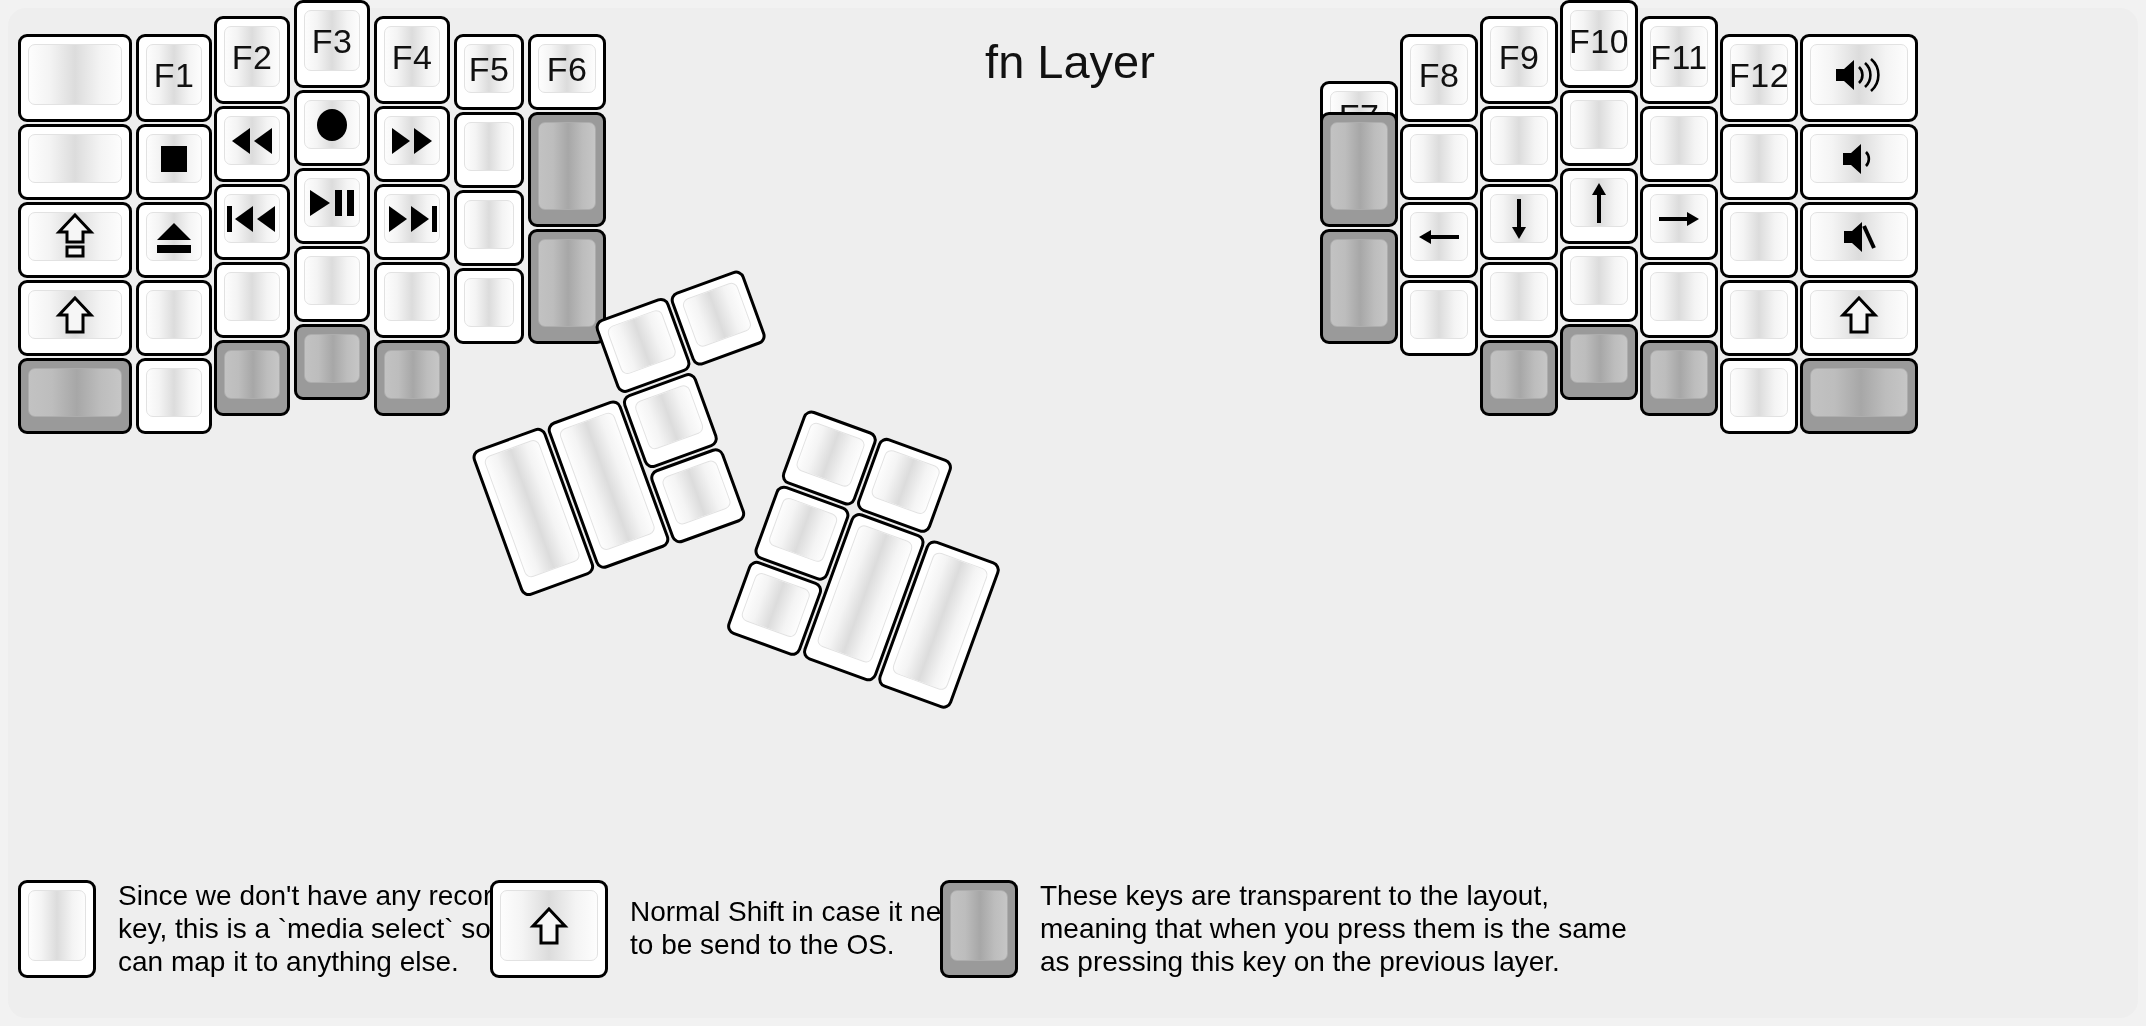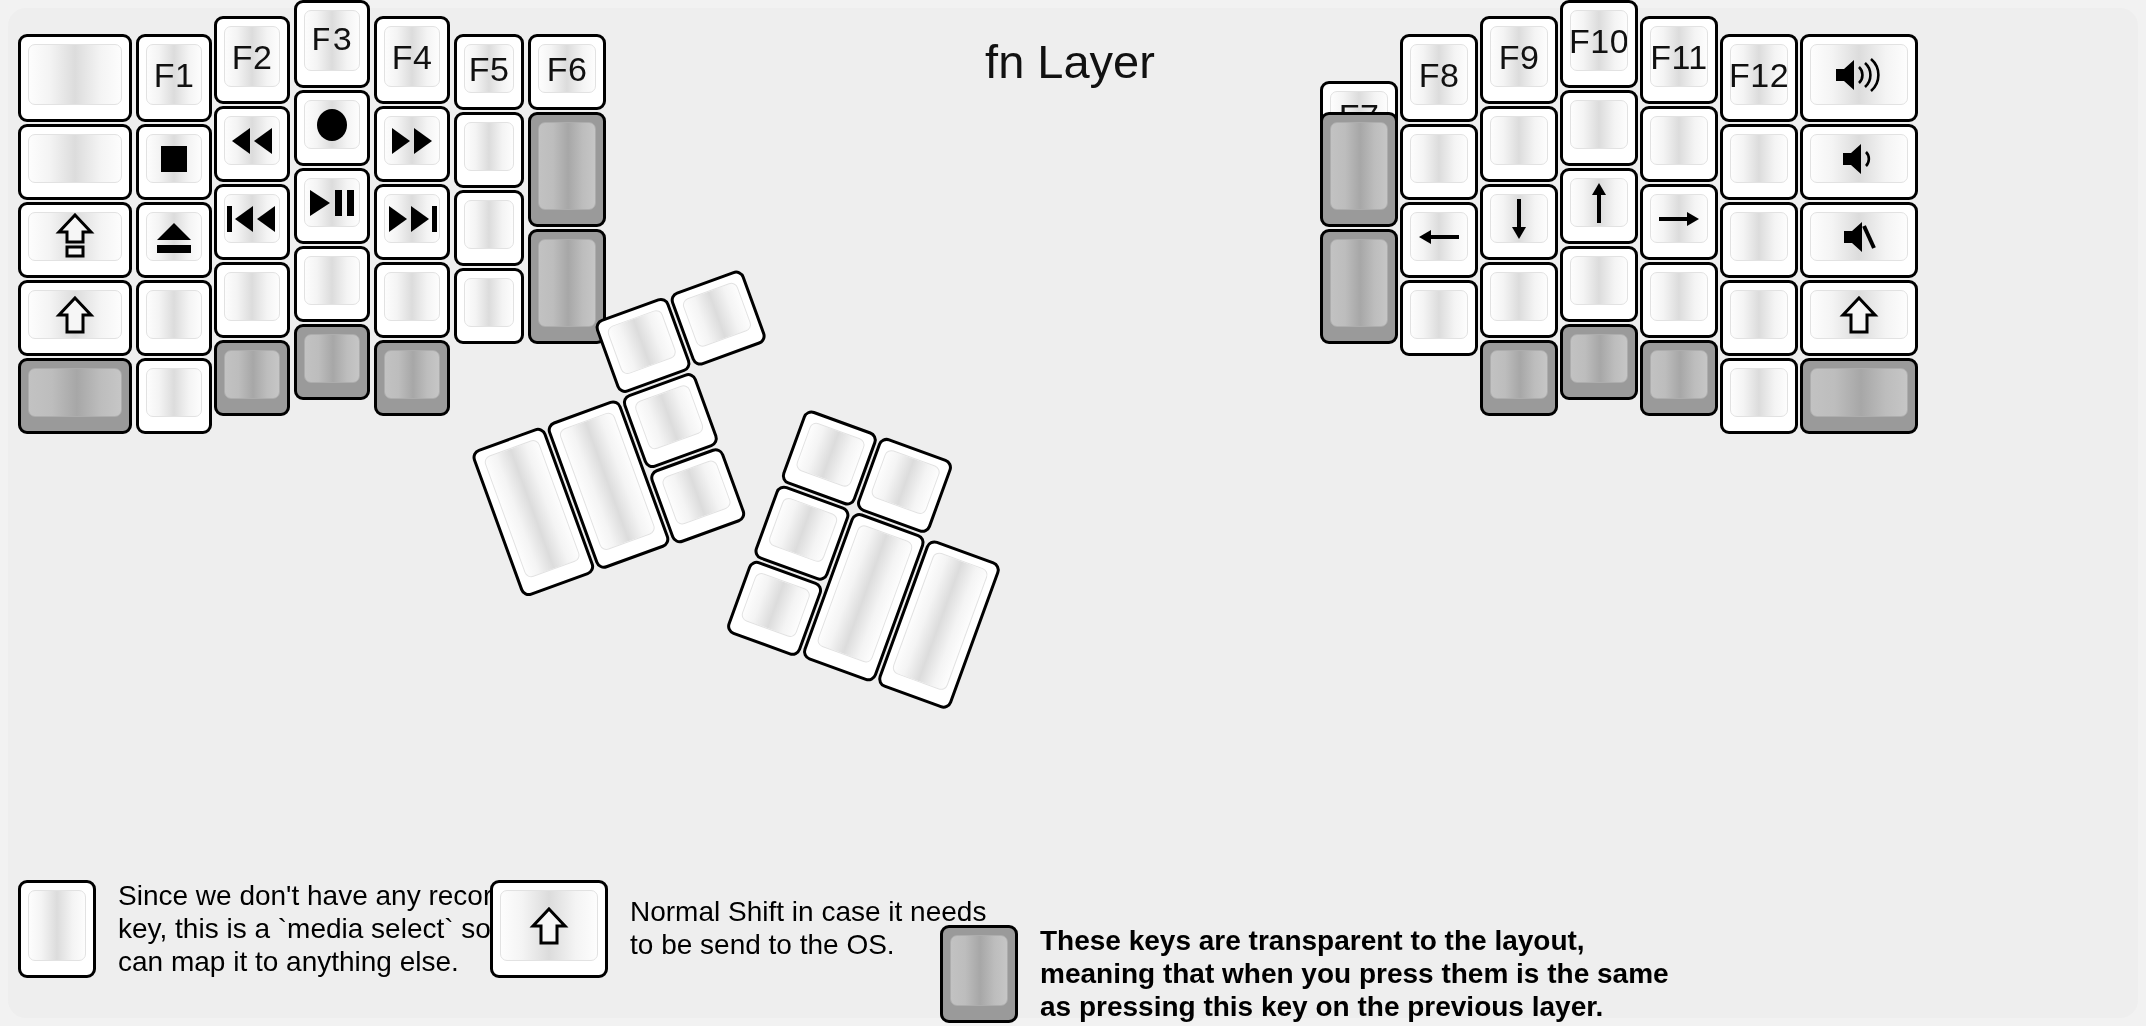--- a/index.html
+++ b/index.html
@@ -137,21 +137,21 @@
             <polygon points="48,2 48,28 30,15" fill="#000"></polygon>
           </svg>
         </div>
       </div>
       <div class="key" style="left: 214px; top: 262px; width: 76px; height: 76px;">
         <div class="cap"></div>
       </div>
       <div class="key trans" style="left: 214px; top: 340px; width: 76px; height: 76px;">
         <div class="cap"></div>
       </div>
-      <div class="key" style="left: 294px; top: 0px; width: 76px; height: 88px; font-family: Liberation Mono, monospace;">
+      <div class="key" style="left: 294px; top: 0px; width: 76px; height: 88px;">
         <div class="cap">
           <span class="lbl">F3</span>
         </div>
       </div>
       <div class="key" style="left: 294px; top: 90px; width: 76px; height: 76px;">
         <div class="cap">
           <svg class="g" width="34" height="34" viewBox="0 0 34 34">
             <ellipse cx="17" cy="17" rx="15" ry="16" fill="#000"></ellipse>
           </svg>
         </div>
@@ -431,21 +431,21 @@
             <div class="cap">
               <svg class="g" width="34" height="38" viewBox="0 0 34 38">
                 <polygon points="17,2 33,19 25,19 25,36 9,36 9,19 1,19" fill="#f6f6f6" stroke="#000" stroke-width="3" stroke-linejoin="miter"></polygon>
               </svg>
             </div>
           </div>
         </div>
         <div class="legend-text">Normal Shift in case it needs
 to be send to the OS.</div>
       </div>
-      <div class="legend-item" style="left: 940px; top: 925px; font-weight: bold;">
+      <div class="legend-item" style="left: 940px; top: 880px;">
         <div class="legend-key" style="width: 78px; height: 98px; position: relative;">
           <div class="key trans" style="left: 0px; top: 0px; width: 78px; height: 98px;">
             <div class="cap"></div>
           </div>
         </div>
         <div class="legend-text">These keys are transparent to the layout,
 meaning that when you press them is the same
 as pressing this key on the previous layer.</div>
       </div>
     </div>

